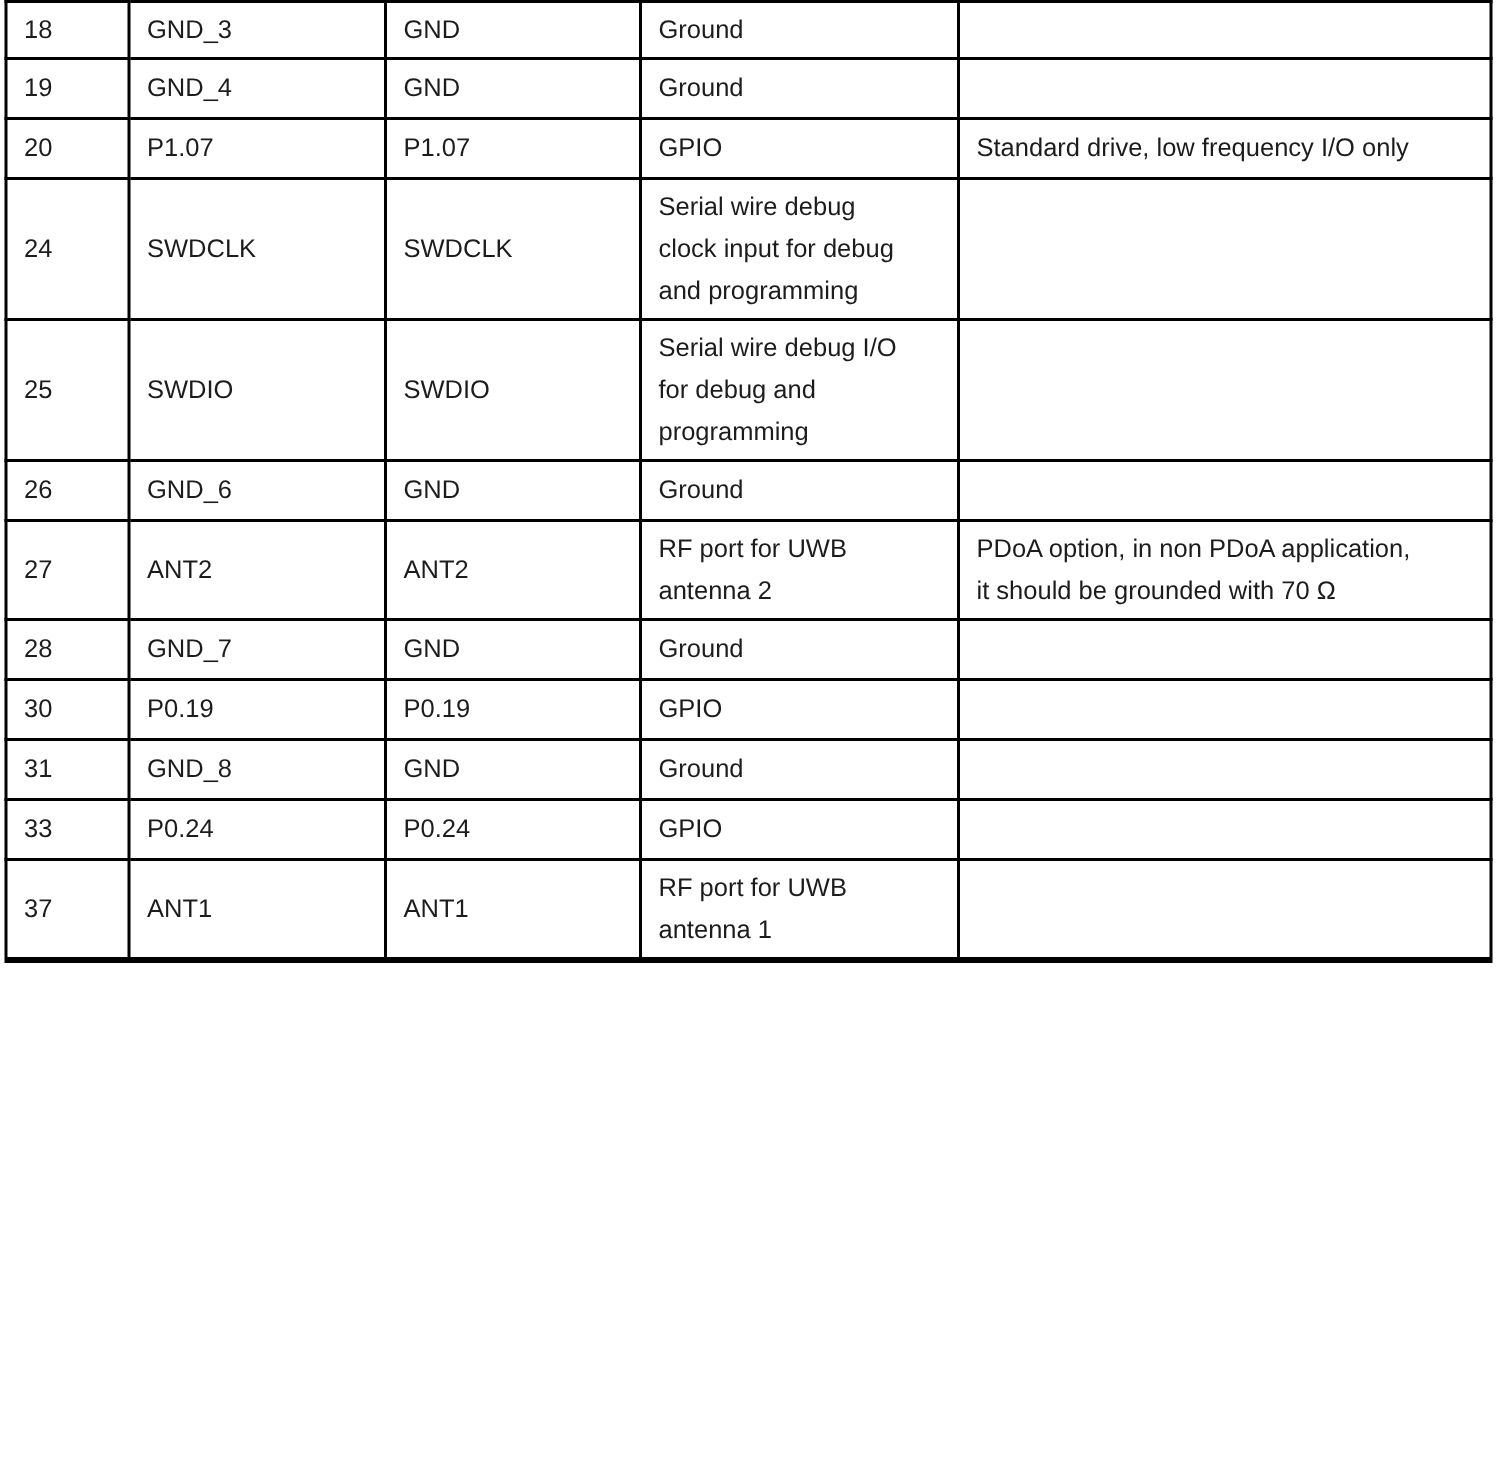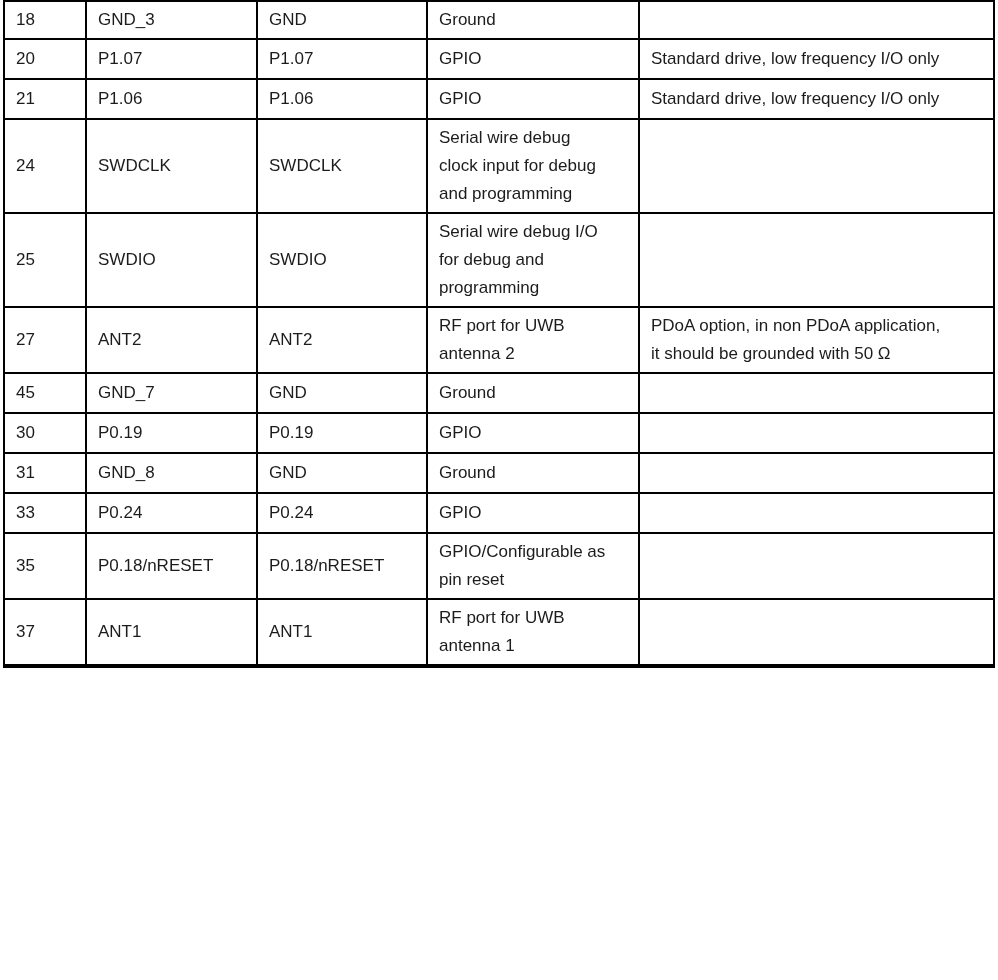--- a/index.html
+++ b/index.html
@@ -56,30 +56,30 @@
     </colgroup>
     <tbody>
         <tr>
           <td>18</td>
           <td>GND_3</td>
           <td>GND</td>
           <td>Ground</td>
           <td></td>
         </tr>
         <tr>
+          <td>19</td>
+          <td>GND_4</td>
+          <td>GND</td>
+          <td>Ground</td>
+          <td></td>
+        </tr>
+        <tr>
           <td>20</td>
           <td>P1.07</td>
           <td>P1.07</td>
-          <td>GPIO</td>
-          <td>Standard drive, low frequency I/O only</td>
-        </tr>
-        <tr>
-          <td>21</td>
-          <td>P1.06</td>
-          <td>P1.06</td>
           <td>GPIO</td>
           <td>Standard drive, low frequency I/O only</td>
         </tr>
         <tr>
           <td>24</td>
           <td>SWDCLK</td>
           <td>SWDCLK</td>
           <td>Serial wire debug
 clock input for debug
 and programming</td>
@@ -88,30 +88,37 @@
         <tr>
           <td>25</td>
           <td>SWDIO</td>
           <td>SWDIO</td>
           <td>Serial wire debug I/O
 for debug and
 programming</td>
           <td></td>
         </tr>
         <tr>
+          <td>26</td>
+          <td>GND_6</td>
+          <td>GND</td>
+          <td>Ground</td>
+          <td></td>
+        </tr>
+        <tr>
           <td>27</td>
           <td>ANT2</td>
           <td>ANT2</td>
           <td>RF port for UWB
 antenna 2</td>
           <td>PDoA option, in non PDoA application,
-it should be grounded with 50 Ω</td>
+it should be grounded with 70 Ω</td>
         </tr>
         <tr>
-          <td>45</td>
+          <td>28</td>
           <td>GND_7</td>
           <td>GND</td>
           <td>Ground</td>
           <td></td>
         </tr>
         <tr>
           <td>30</td>
           <td>P0.19</td>
           <td>P0.19</td>
           <td>GPIO</td>
@@ -125,28 +132,20 @@
           <td></td>
         </tr>
         <tr>
           <td>33</td>
           <td>P0.24</td>
           <td>P0.24</td>
           <td>GPIO</td>
           <td></td>
         </tr>
         <tr>
-          <td>35</td>
-          <td>P0.18/nRESET</td>
-          <td>P0.18/nRESET</td>
-          <td>GPIO/Configurable as
-pin reset</td>
-          <td></td>
-        </tr>
-        <tr>
           <td>37</td>
           <td>ANT1</td>
           <td>ANT1</td>
           <td>RF port for UWB
 antenna 1</td>
           <td></td>
         </tr>
       </tbody>
   </table>
 </div>

